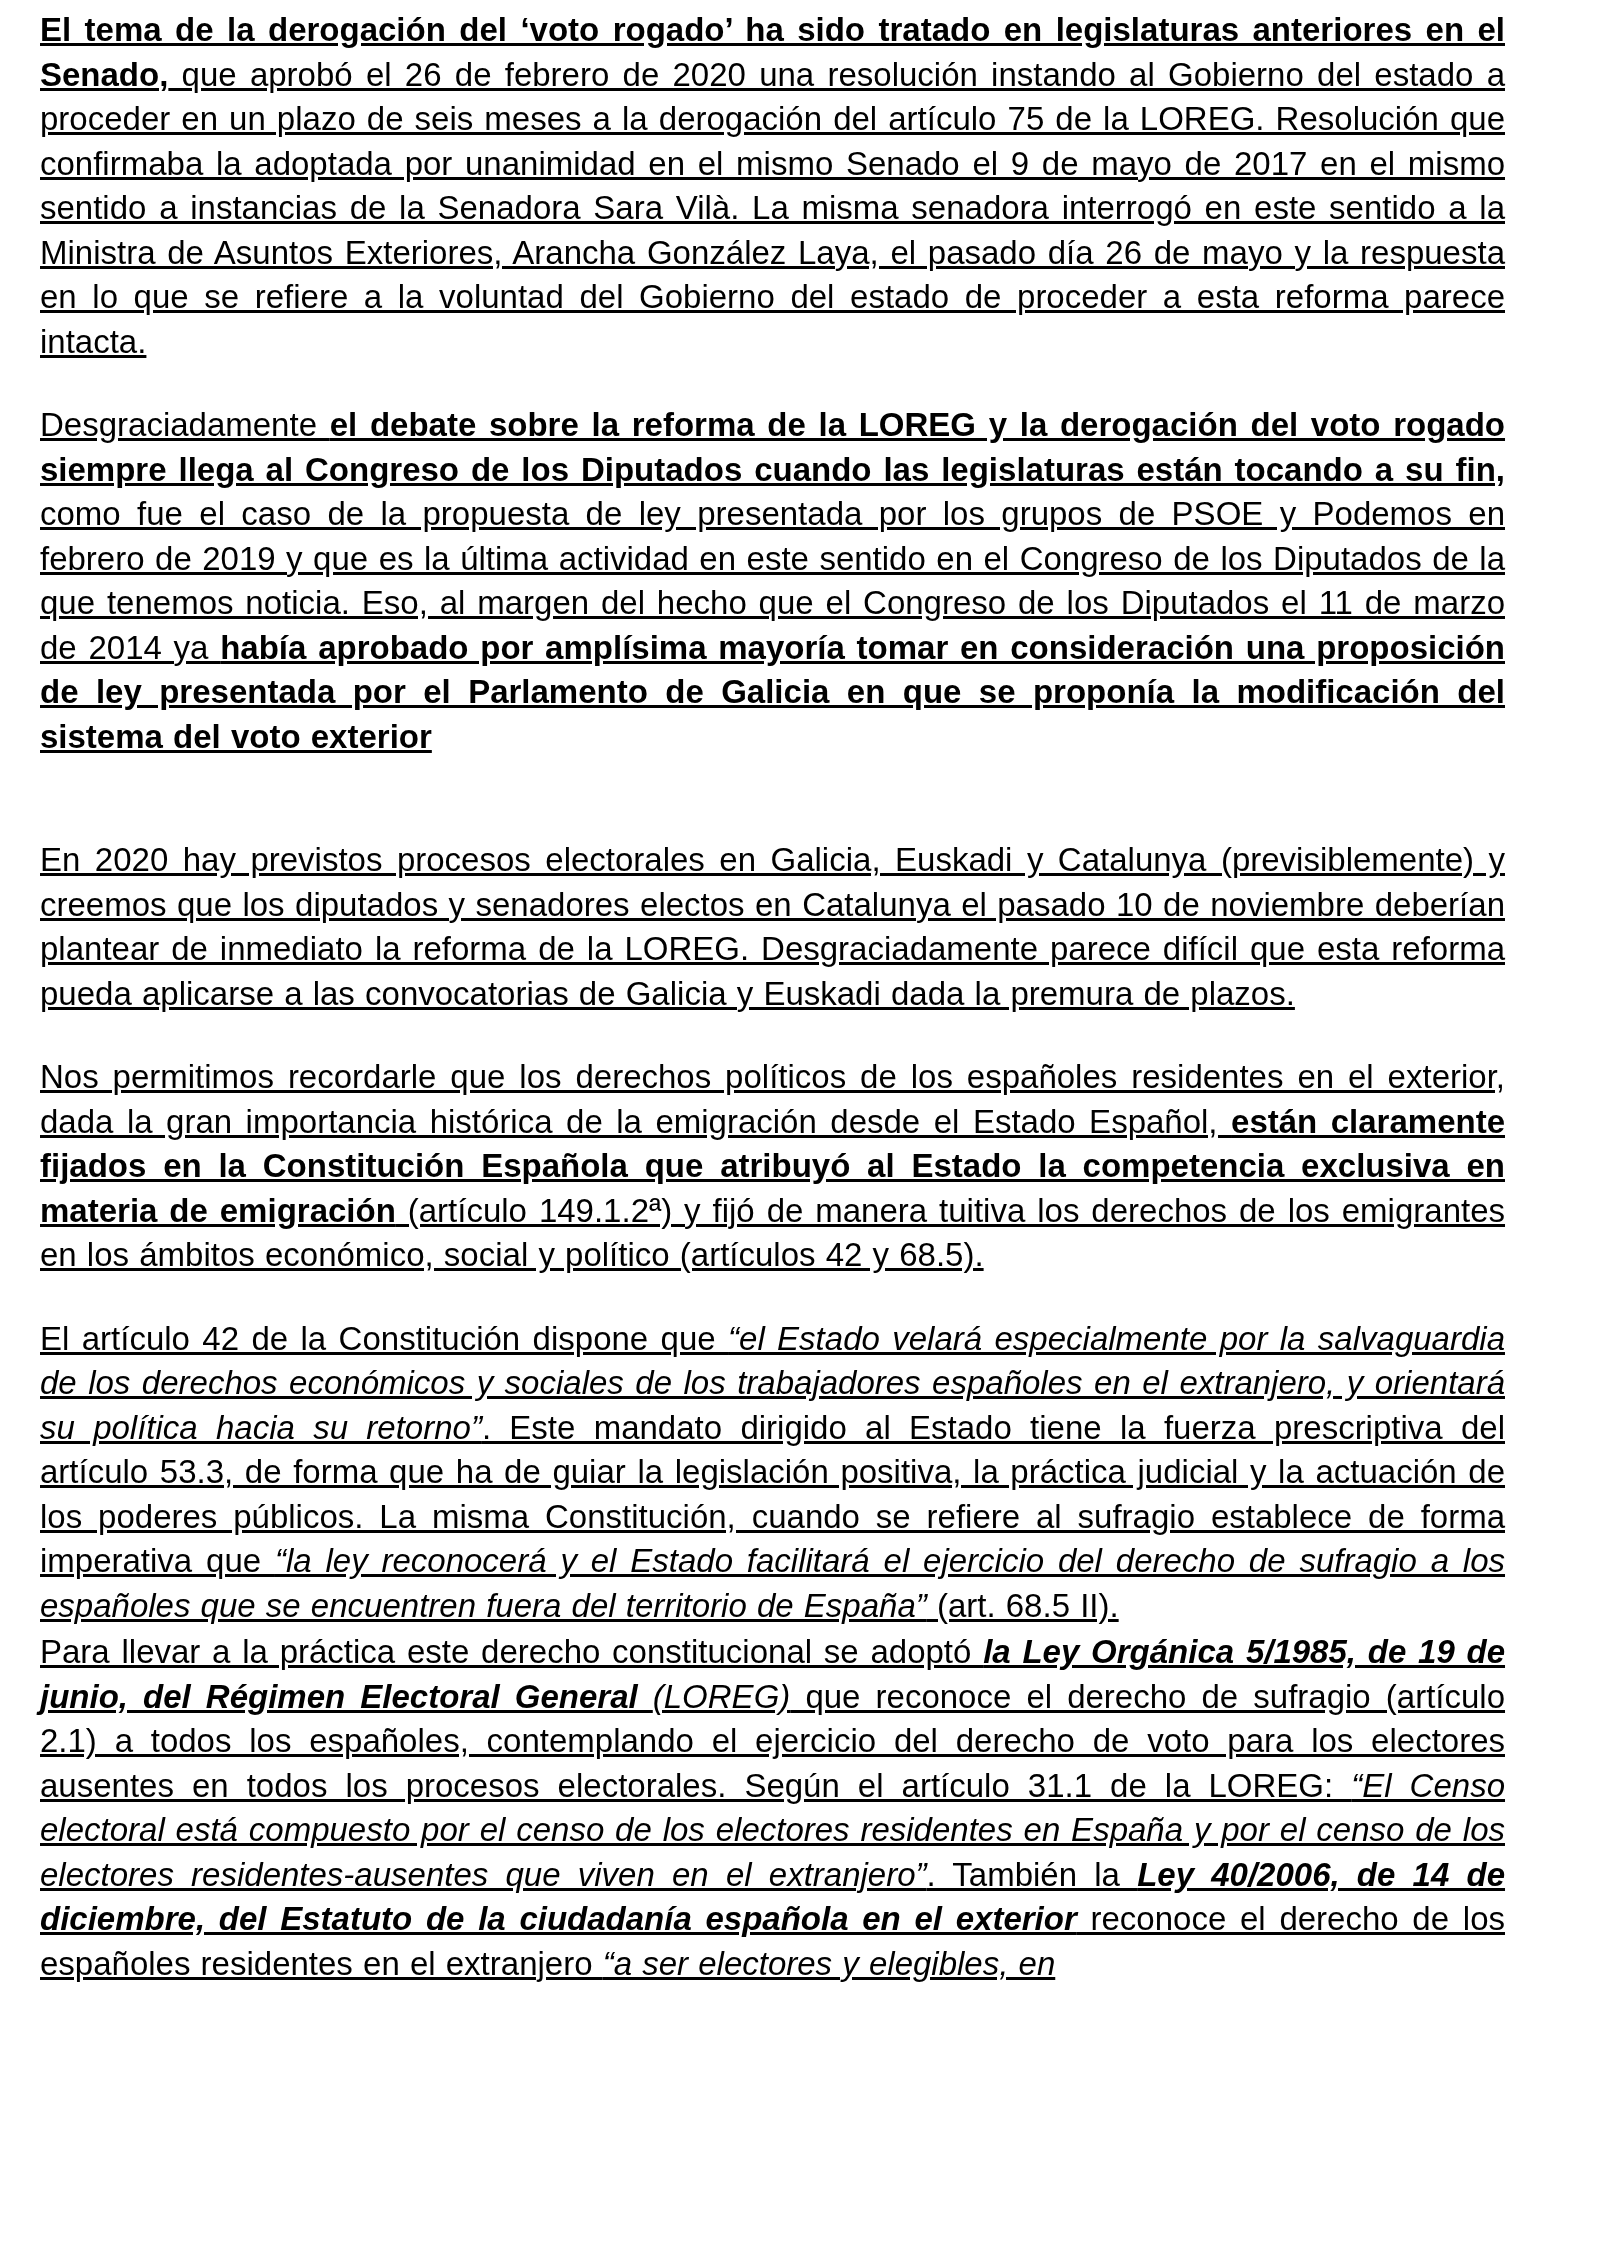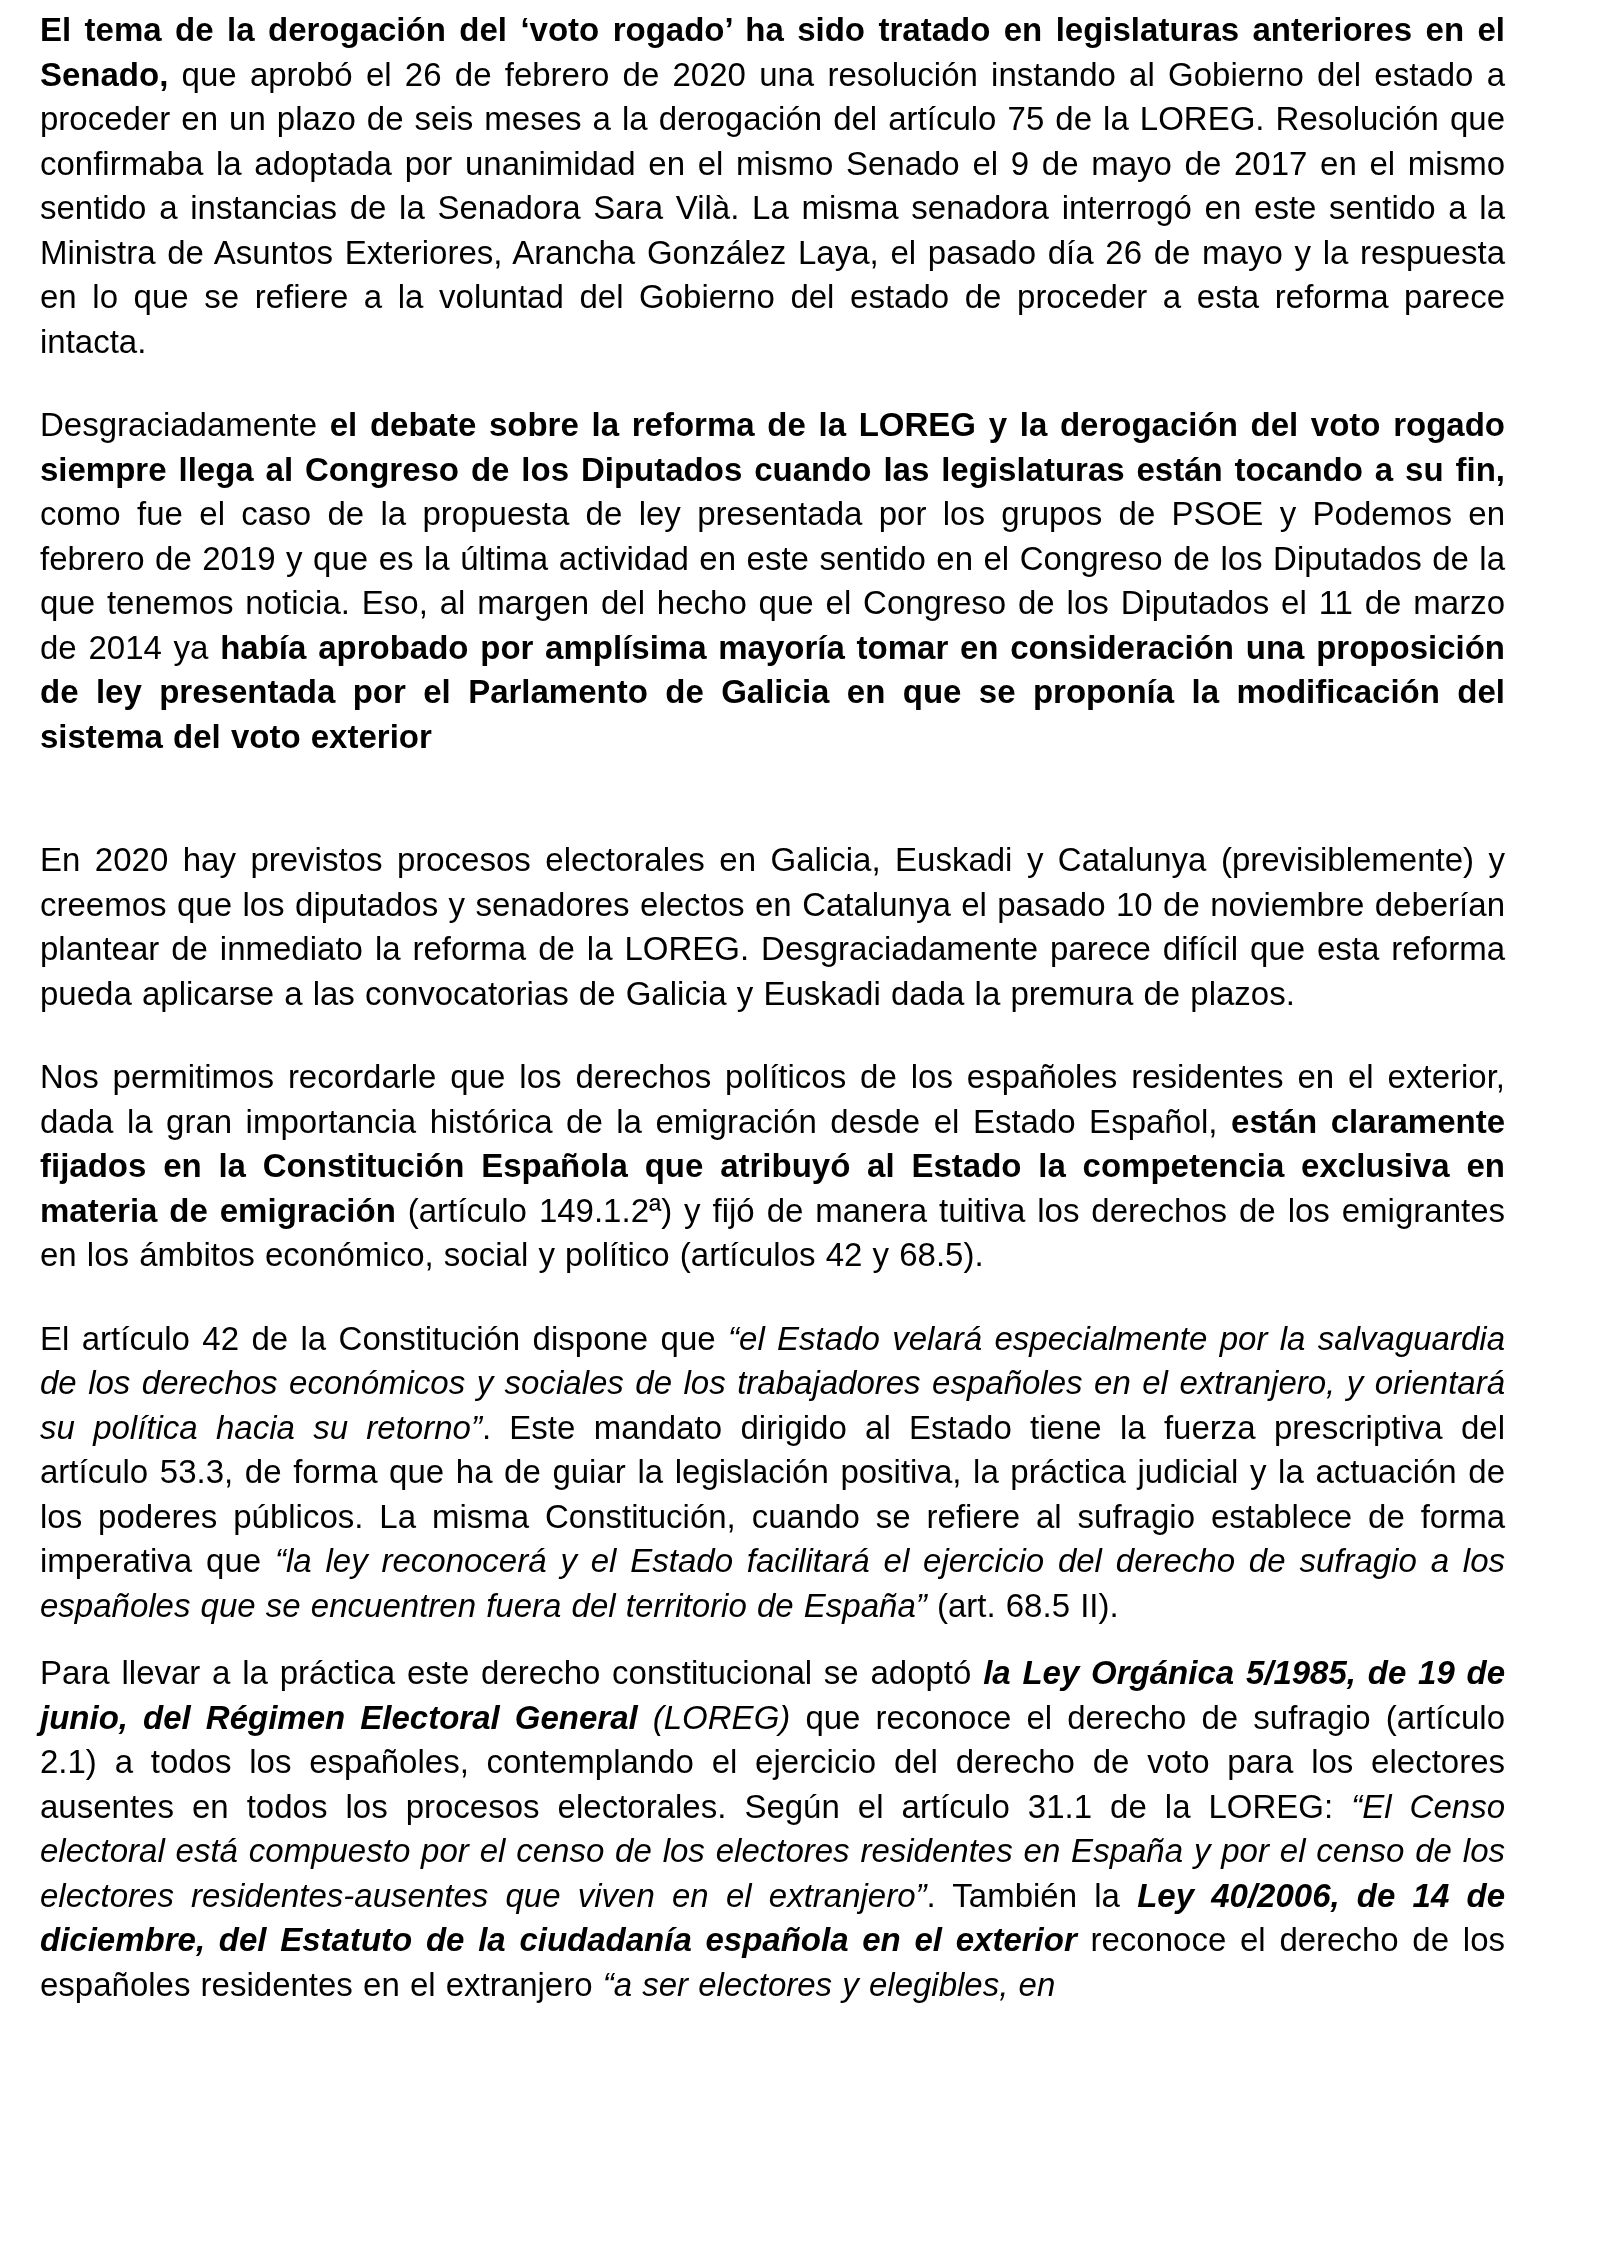--- a/index.html
+++ b/index.html
@@ -17,29 +17,30 @@
     width: 1600px;
     height: 2258px;
     padding: 8px 95px 0 40px;
     background: #ffffff;
     color: #000000;
     font-family: "Liberation Sans", "DejaVu Sans", sans-serif;
     font-size: 33px;
     line-height: 44.5px;
     -webkit-hyphens: none;
     hyphens: none;
+    text-decoration: underline;
   }
   .para {
     margin: 0 0 39px 0;
     text-align: justify;
     text-justify: inter-word;
     word-spacing: 1px;
   }
   .para.gap-large { margin-bottom: 79px; }
-  .para.gap-small { margin-bottom: 23px; }
+  .para.gap-small { margin-bottom: 2px; }
   .run-normal { font-weight: 400; font-style: normal; }
   .run-bold { font-weight: 700; font-style: normal; }
   .run-italic { font-weight: 400; font-style: italic; }
   .run-bold-italic { font-weight: 700; font-style: italic; }
 </style>
 </head>
 <body>
 
 <div class="page">
   <div>

